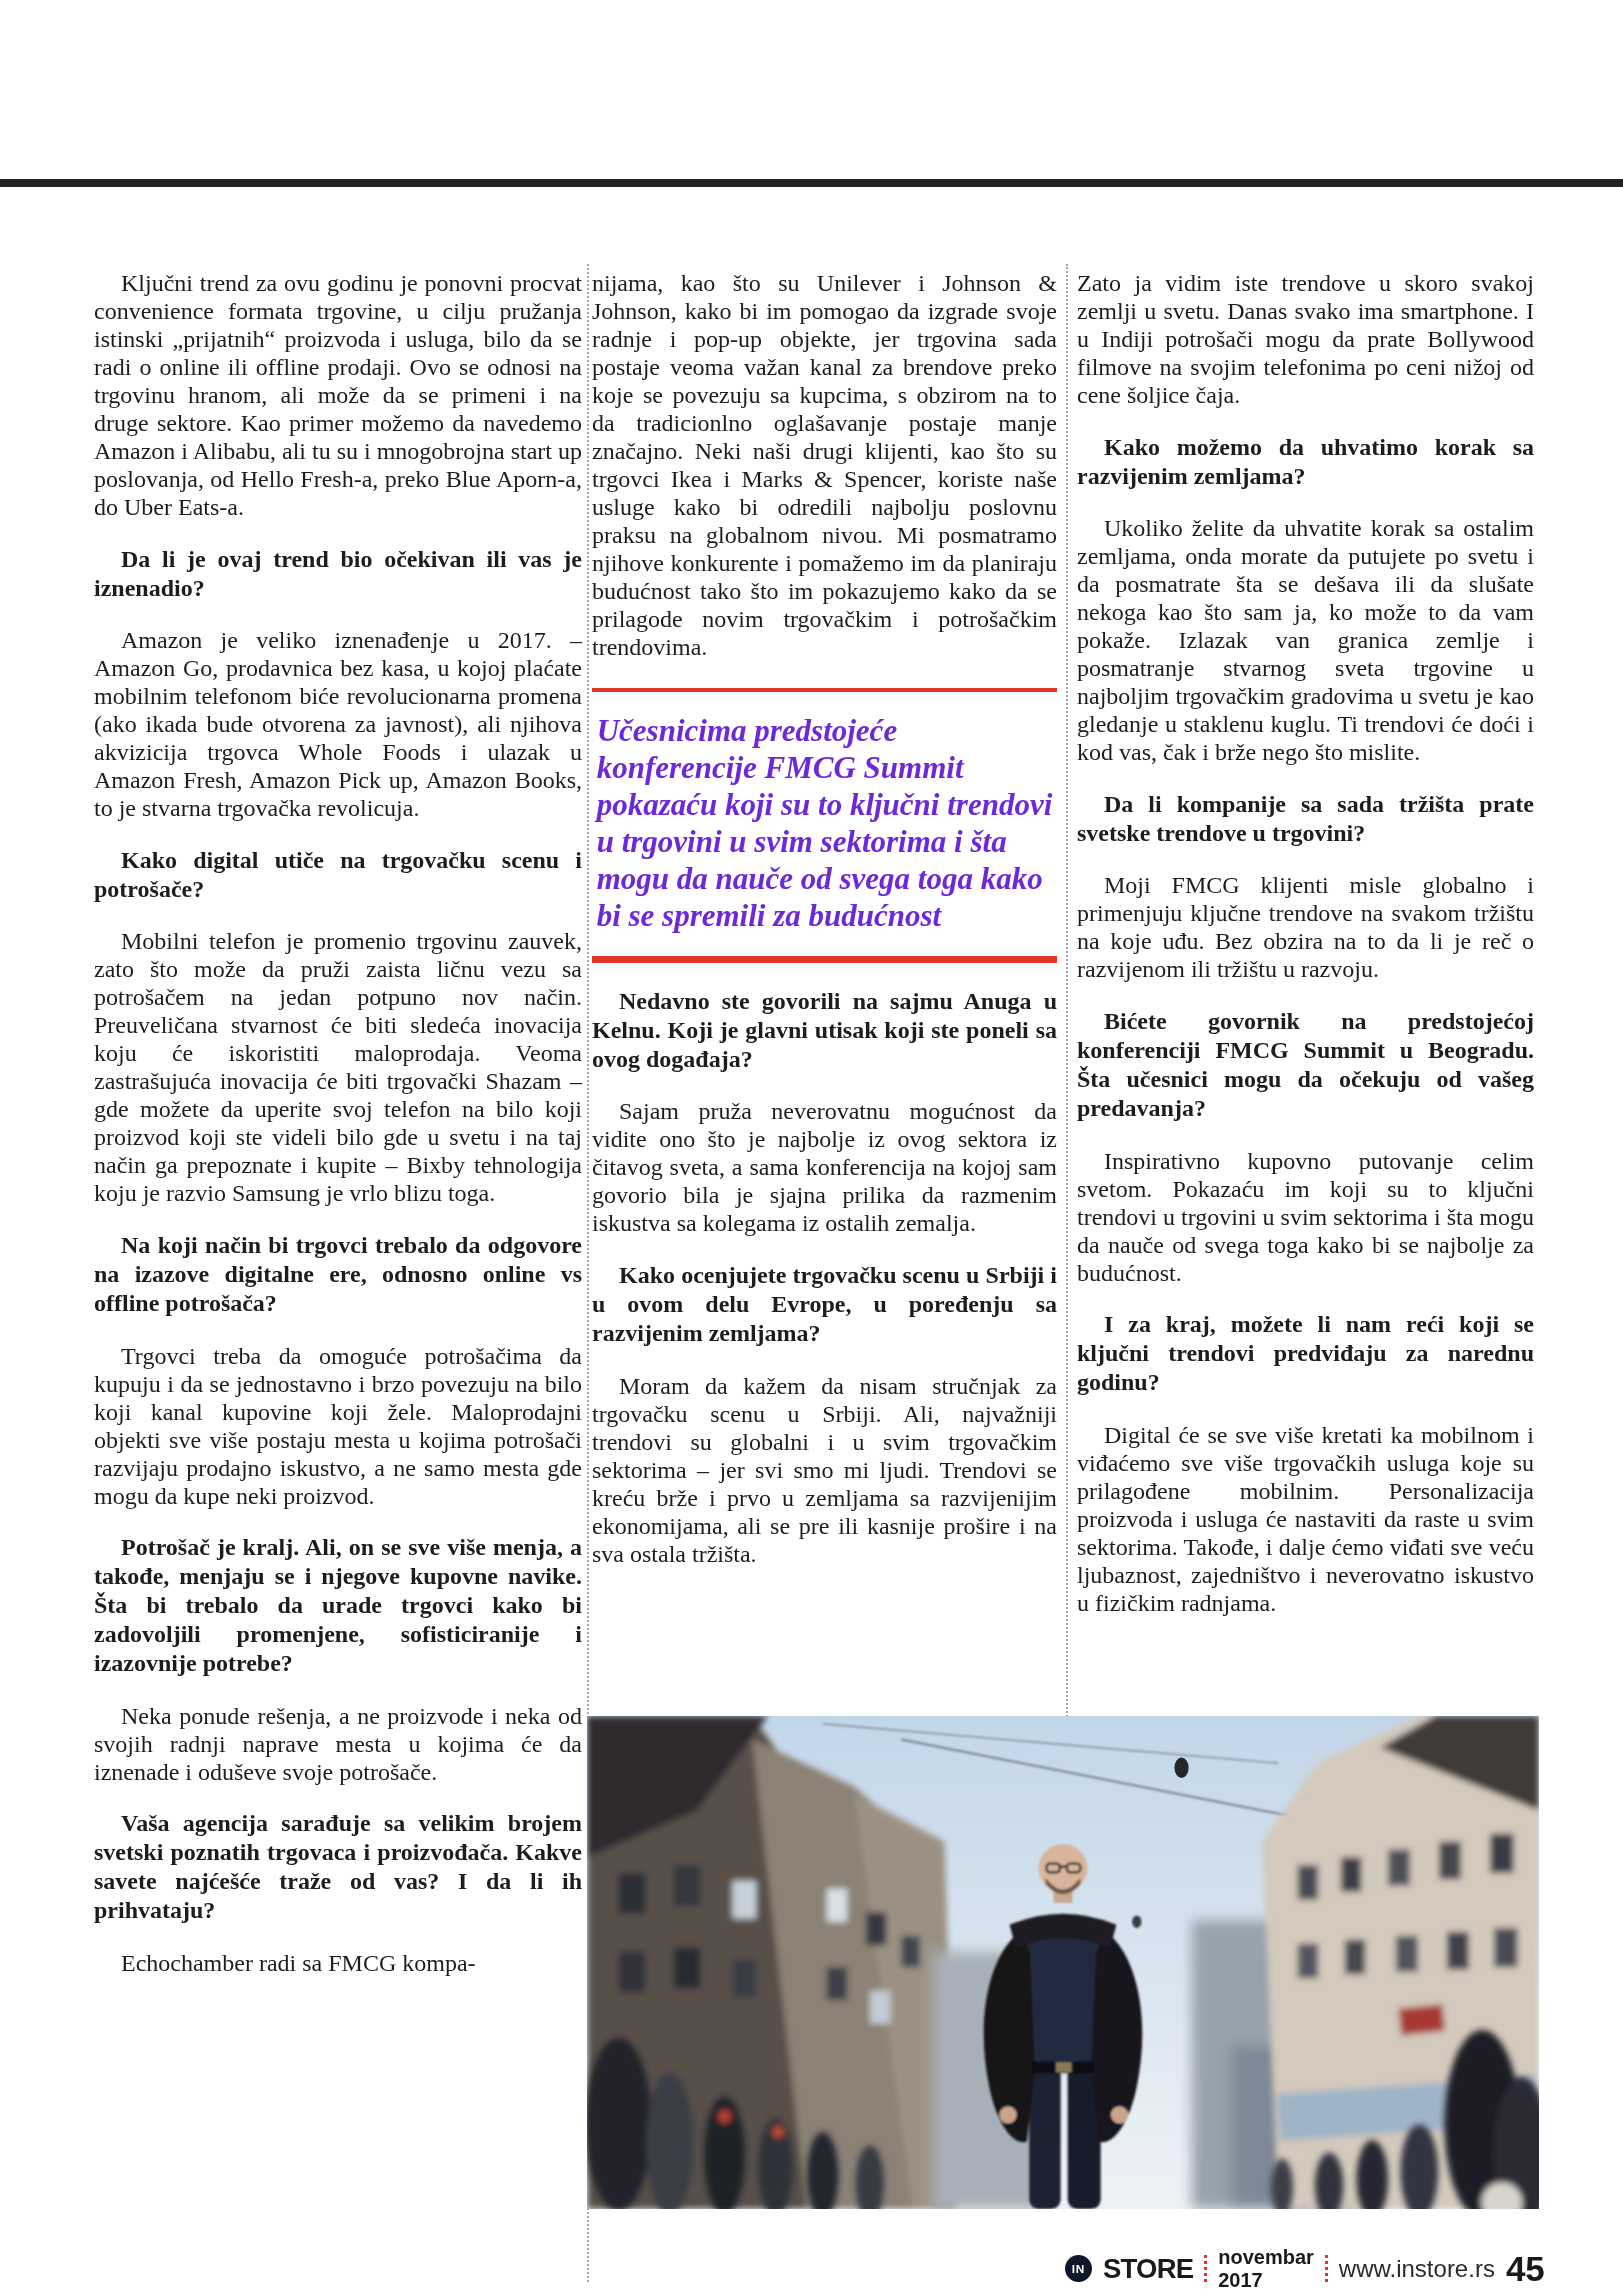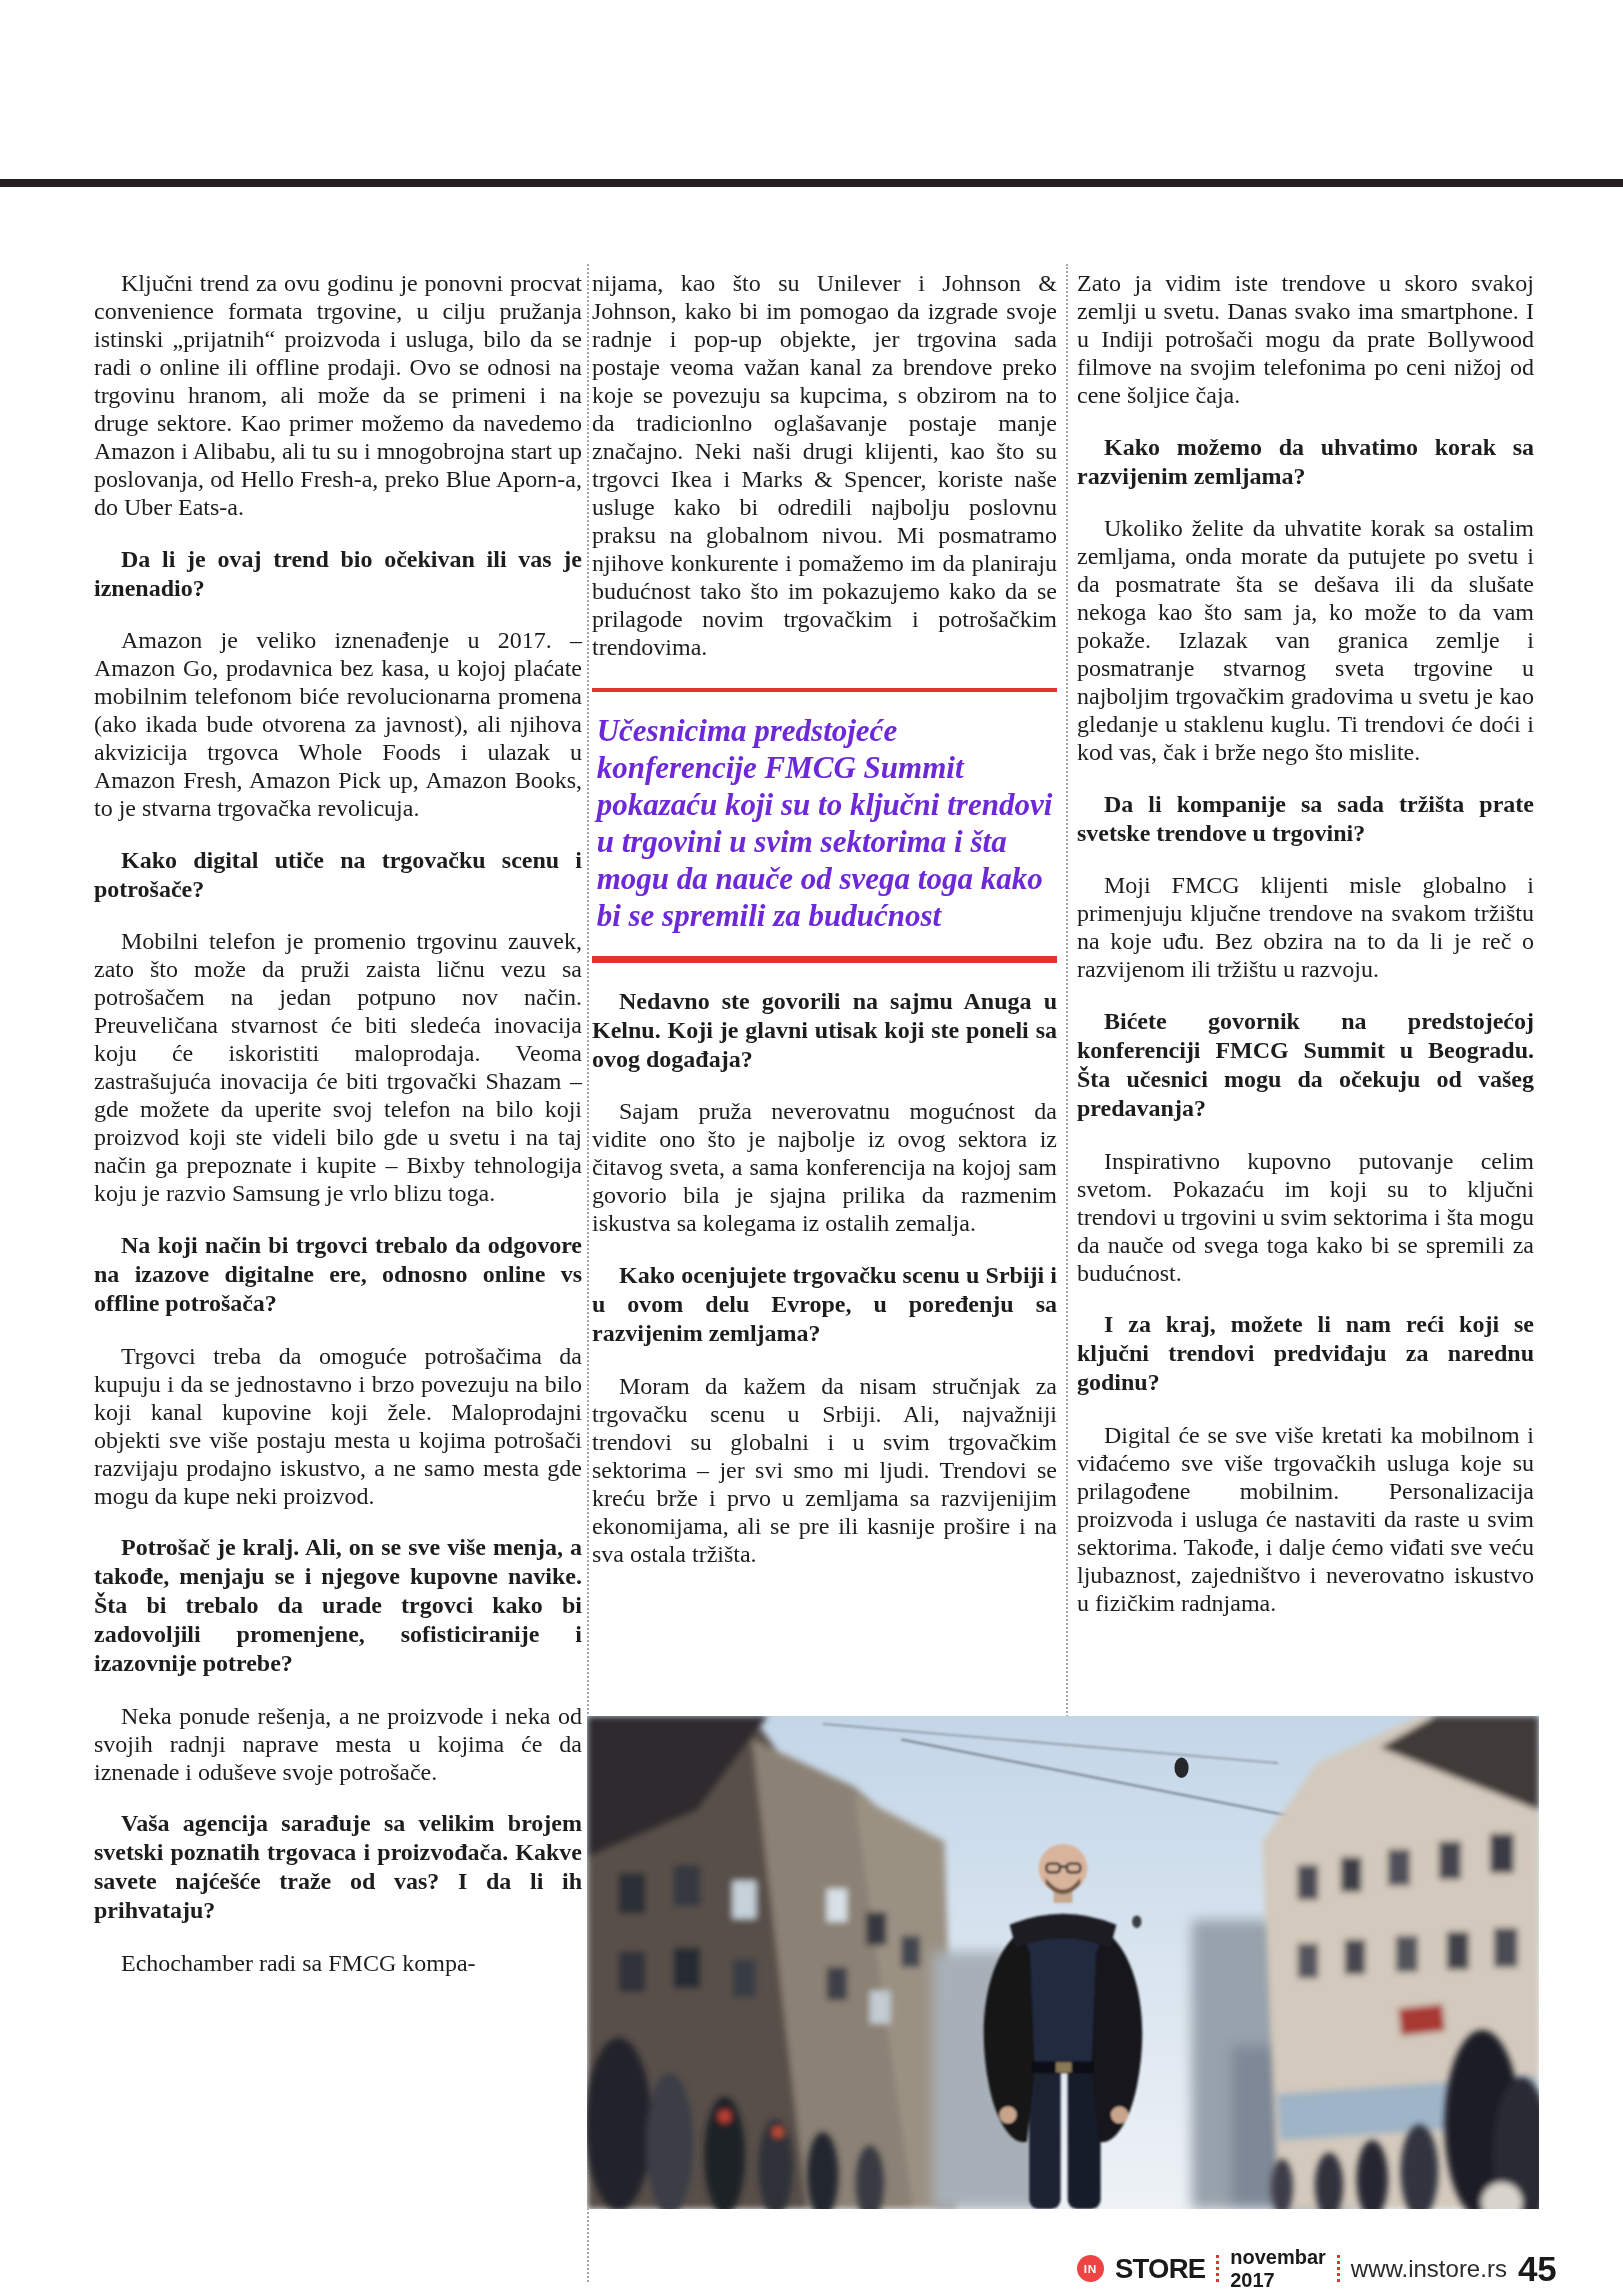--- a/index.html
+++ b/index.html
@@ -19,23 +19,23 @@
   .q-rule-bottom{height:7px;margin-top:22px;}
   .q-text{font-style:italic;font-weight:bold;color:#6d28d9;text-align:left;
           font-size:31px;line-height:37px;text-indent:0;padding:0 4.7px;}
   .divider{position:absolute;width:0;border-left:2.4px dotted #a5a5a5;}
   .divider-1{left:587px;top:264px;height:2018px;}
   .divider-2{left:1066px;top:264px;height:1453px;}
   .photo{position:absolute;left:587px;top:1716px;width:952px;height:493px;overflow:hidden;z-index:5;}
   .photo svg{display:block;}
   .footer{position:absolute;left:1065px;top:2248px;width:471px;height:41px;z-index:6;
           display:flex;align-items:center;gap:11px;font-family:"Liberation Sans", sans-serif;}
-  .logo-circle{width:27px;height:27px;border-radius:50%;background:#ef4444;color:#ffffff;
+  .logo-circle{width:27px;height:27px;border-radius:50%;background:#0f172a;color:#ffffff;
                display:flex;align-items:center;justify-content:center;
-               font-size:11.8px;font-weight:bold;letter-spacing:0.8px;flex:0 0 auto;margin-left:12px;}
+               font-size:11.8px;font-weight:bold;letter-spacing:0.8px;flex:0 0 auto;}
   .brand{font-size:27.5px;font-weight:bold;color:#1a1a1a;letter-spacing:-0.8px;}
   .f-sep{width:0;height:27px;border-left:3.1px dotted #e0342c;}
   .issue{font-size:20px;font-weight:bold;color:#1a1a1a;}
   .website{font-size:24px;color:#2b2b2b;}
   .page-num{margin-left:auto;font-size:35px;font-weight:bold;color:#1a1a1a;}
 </style>
 </head>
 <body>
 
 <div class="page">
@@ -67,21 +67,21 @@
       <h3 class="q-head">Kako ocenjujete trgovačku scenu u Srbiji i u ovom delu Evrope, u poređenju sa razvijenim zemljama?</h3>
       <p class="body-p">Moram da kažem da nisam stručnjak za trgovačku scenu u Srbiji. Ali, najvažniji trendovi su globalni i u svim trgovačkim sektorima – jer svi smo mi ljudi. Trendovi se kreću brže i prvo u zemljama sa razvijenijim ekonomijama, ali se pre ili kasnije prošire i na sva ostala tržišta.</p>
     </div>
   <div class="col col-3">
       <p class="body-p noindent">Zato ja vidim iste trendove u skoro svakoj zemlji u svetu. Danas svako ima smartphone. I u Indiji potrošači mogu da prate Bollywood filmove na svojim telefonima po ceni nižoj od cene šoljice čaja.</p>
       <h3 class="q-head">Kako možemo da uhvatimo korak sa razvijenim zemljama?</h3>
       <p class="body-p">Ukoliko želite da uhvatite korak sa ostalim zemljama, onda morate da putujete po svetu i da posmatrate šta se dešava ili da slušate nekoga kao što sam ja, ko može to da vam pokaže. Izlazak van granica zemlje i posmatranje stvarnog sveta trgovine u najboljim trgovačkim gradovima u svetu je kao gledanje u staklenu kuglu. Ti trendovi će doći i kod vas, čak i brže nego što mislite.</p>
       <h3 class="q-head">Da li kompanije sa sada tržišta prate svetske trendove u trgovini?</h3>
       <p class="body-p">Moji FMCG klijenti misle globalno i primenjuju ključne trendove na svakom tržištu na koje uđu. Bez obzira na to da li je reč o razvijenom ili tržištu u razvoju.</p>
       <h3 class="q-head">Bićete govornik na predstojećoj konferenciji FMCG Summit u Beogradu. Šta učesnici mogu da očekuju od vašeg predavanja?</h3>
-      <p class="body-p">Inspirativno kupovno putovanje celim svetom. Pokazaću im koji su to ključni trendovi u trgovini u svim sektorima i šta mogu da nauče od svega toga kako bi se spremili za budućnost.</p>
+      <p class="body-p">Inspirativno kupovno putovanje celim svetom. Pokazaću im koji su to ključni trendovi u trgovini u svim sektorima i šta mogu da nauče od svega toga kako bi se najbolje za budućnost.</p>
       <h3 class="q-head">I za kraj, možete li nam reći koji se ključni trendovi predviđaju za narednu godinu?</h3>
       <p class="body-p">Digital će se sve više kretati ka mobilnom i viđaćemo sve više trgovačkih usluga koje su prilagođene mobilnim. Personalizacija proizvoda i usluga će nastaviti da raste u svim sektorima. Takođe, i dalje ćemo viđati sve veću ljubaznost, zajedništvo i neverovatno iskustvo u fizičkim radnjama.</p>
     </div>
 
   <div class="divider divider-1"></div>
   <div class="divider divider-2"></div>
 
   <div class="photo">
     <svg width="952" height="493" viewBox="0 0 1212 628" xmlns="http://www.w3.org/2000/svg">
       <defs>

